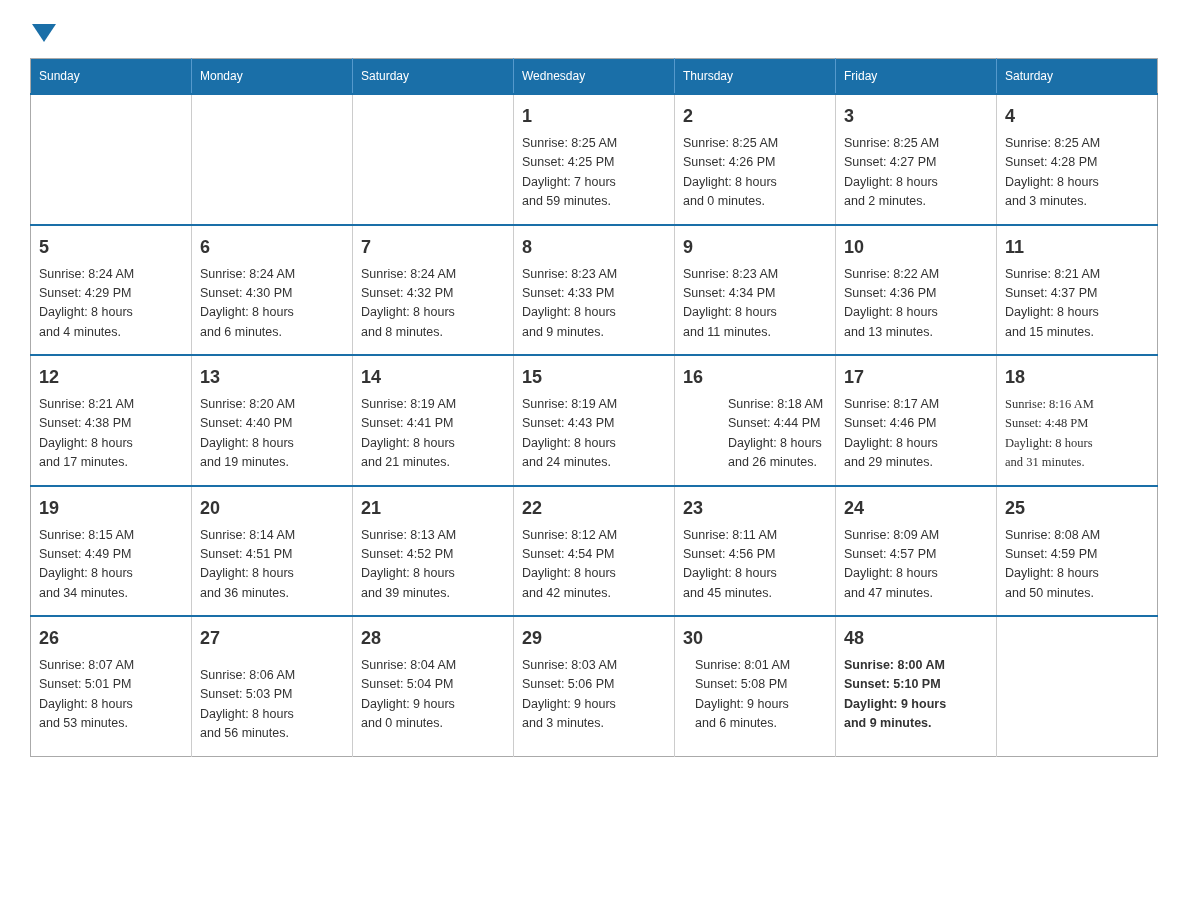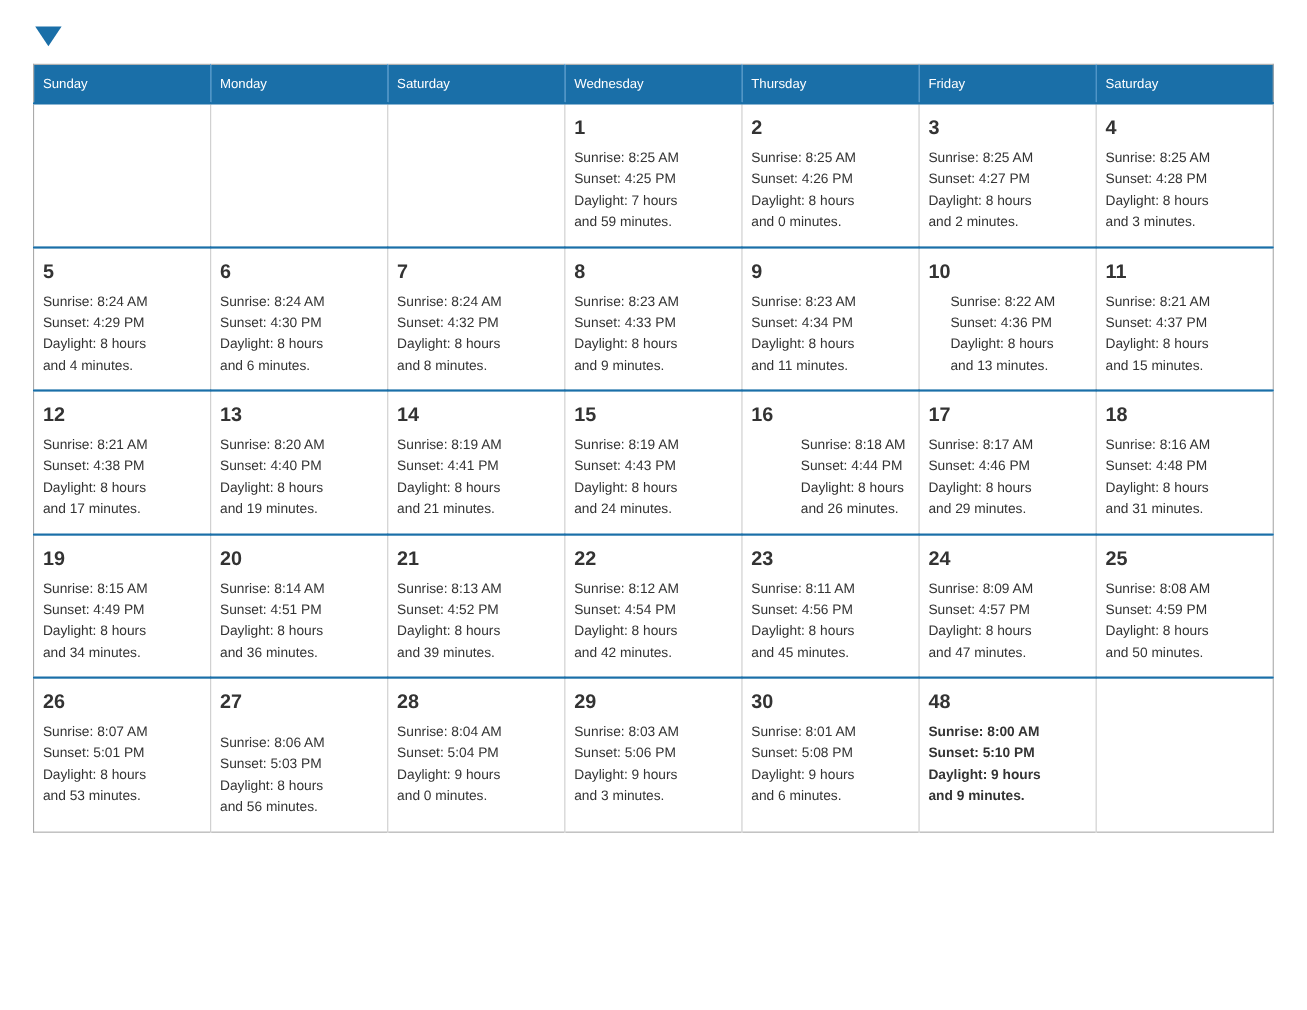--- a/index.html
+++ b/index.html
@@ -200,21 +200,21 @@
         </td>
         <td>
           <span class="day-number">9</span>
           <div class="day-info" style="white-space: pre-line;">Sunrise: 8:23 AM
 Sunset: 4:34 PM
 Daylight: 8 hours
 and 11 minutes.</div>
         </td>
         <td>
           <span class="day-number">10</span>
-          <div class="day-info" style="white-space: pre-line; margin-left: 20px;">Sunrise: 8:22 AM
+          <div class="day-info" style="white-space: pre-line;">Sunrise: 8:22 AM
 Sunset: 4:36 PM
 Daylight: 8 hours
 and 13 minutes.</div>
         </td>
         <td>
           <span class="day-number">11</span>
           <div class="day-info" style="white-space: pre-line;">Sunrise: 8:21 AM
 Sunset: 4:37 PM
 Daylight: 8 hours
 and 15 minutes.</div>
@@ -258,21 +258,21 @@
         </td>
         <td>
           <span class="day-number">17</span>
           <div class="day-info" style="white-space: pre-line;">Sunrise: 8:17 AM
 Sunset: 4:46 PM
 Daylight: 8 hours
 and 29 minutes.</div>
         </td>
         <td>
           <span class="day-number">18</span>
-          <div class="day-info" style="white-space: pre-line;">Sunrise: 8:16 AM
+          <div class="day-info" style="white-space: pre-line; font-family: Liberation Serif, serif;">Sunrise: 8:16 AM
 Sunset: 4:48 PM
 Daylight: 8 hours
 and 31 minutes.</div>
         </td>
       </tr>
       <tr>
         <td>
           <span class="day-number">19</span>
           <div class="day-info" style="white-space: pre-line;">Sunrise: 8:15 AM
 Sunset: 4:49 PM
@@ -346,21 +346,21 @@
         </td>
         <td>
           <span class="day-number">29</span>
           <div class="day-info" style="white-space: pre-line;">Sunrise: 8:03 AM
 Sunset: 5:06 PM
 Daylight: 9 hours
 and 3 minutes.</div>
         </td>
         <td>
           <span class="day-number">30</span>
-          <div class="day-info" style="white-space: pre-line;">Sunrise: 8:01 AM
+          <div class="day-info" style="white-space: pre-line; margin-left: 12px;">Sunrise: 8:01 AM
 Sunset: 5:08 PM
 Daylight: 9 hours
 and 6 minutes.</div>
         </td>
         <td>
           <span class="day-number">48</span>
           <div class="day-info" style="white-space: pre-line; font-weight: bold;">Sunrise: 8:00 AM
 Sunset: 5:10 PM
 Daylight: 9 hours
 and 9 minutes.</div>

